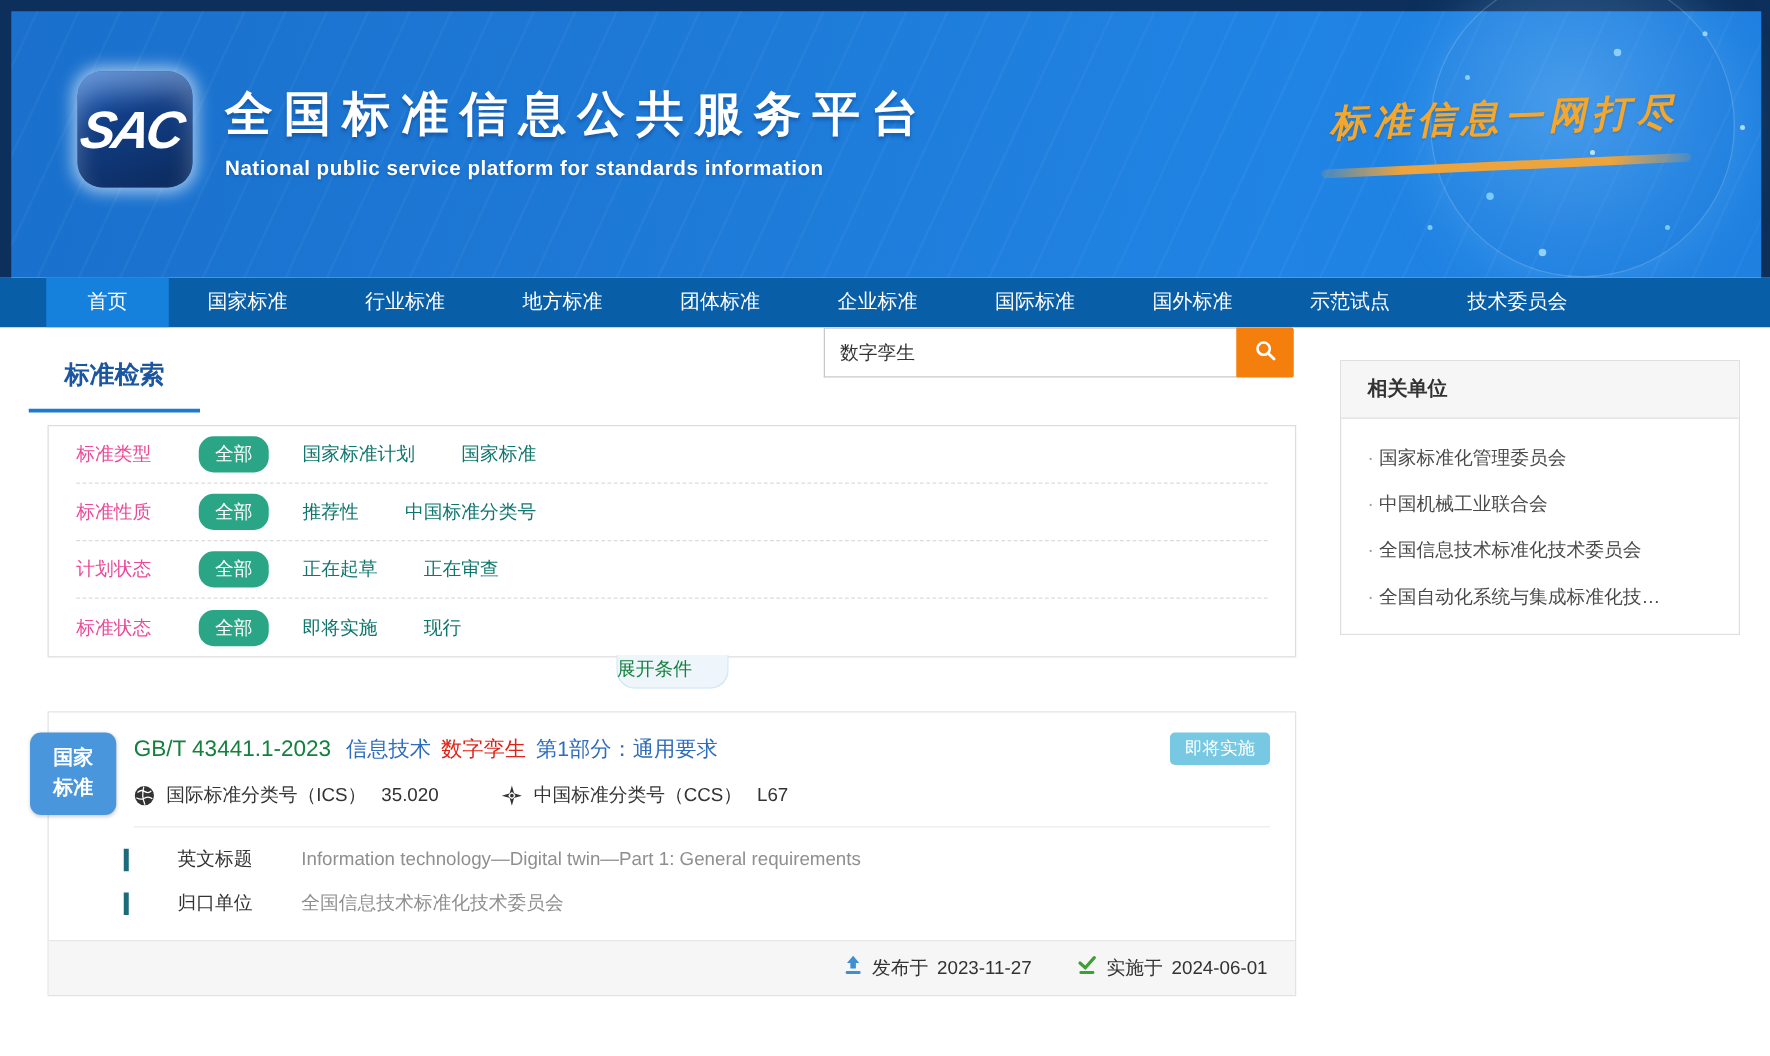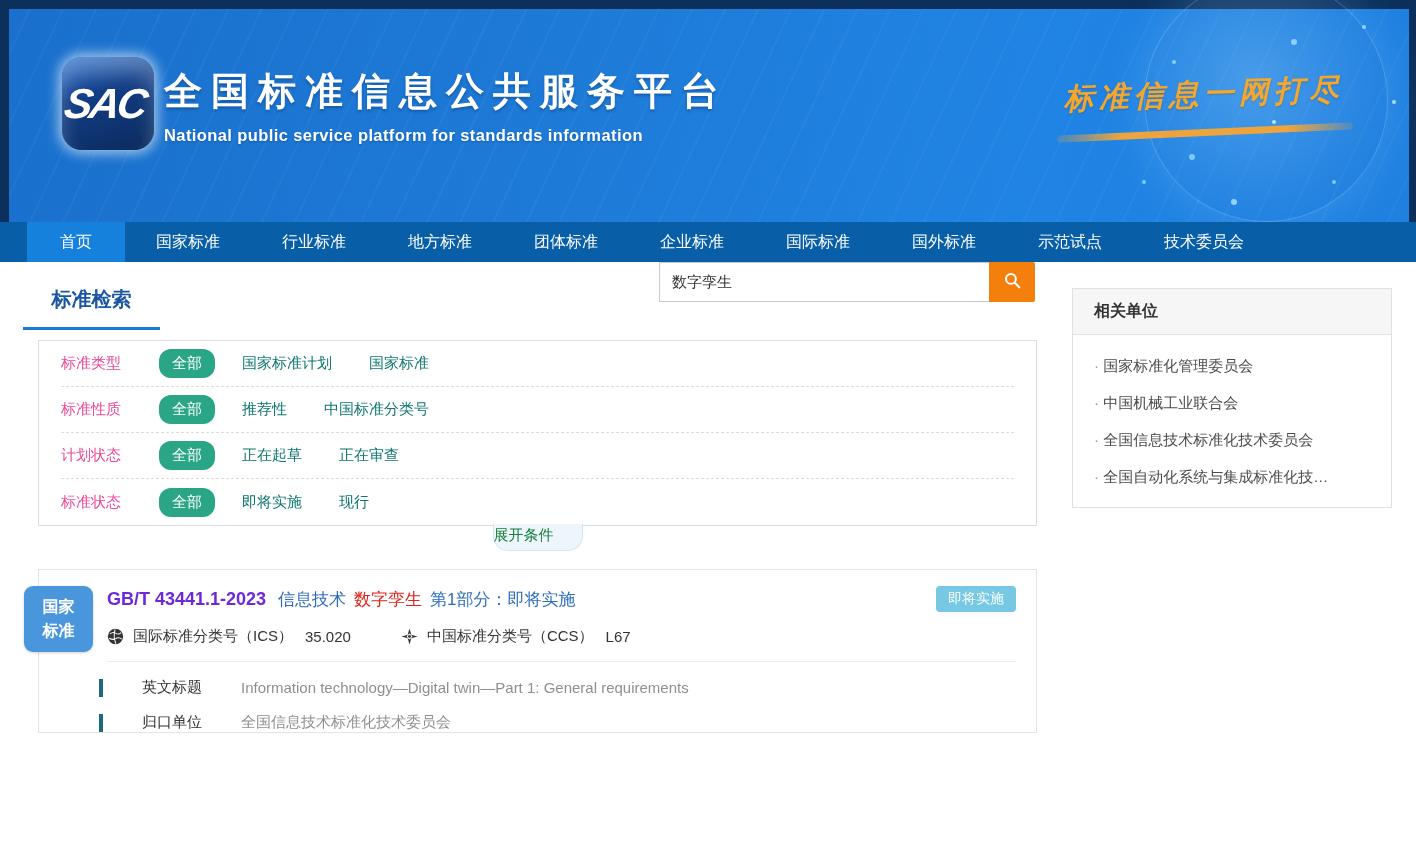--- a/index.html
+++ b/index.html
@@ -35,42 +35,42 @@
   .logo {
     position:absolute; left:62px; top:57px; width:92px; height:93px; border-radius:20px;
     background: linear-gradient(160deg,#2a6ecd 0%,#123e86 38%,#0b2a5c 100%);
     box-shadow: 0 0 12px 4px rgba(255,255,255,0.55), inset 0 16px 20px rgba(255,255,255,0.28);
     display:flex; align-items:center; justify-content:center; cursor:pointer;
   }
   .logo span {
     color:#fff; font-size:42px; font-weight:bold; font-style:italic;
     transform:skewX(-10deg); letter-spacing:-3px; padding-right:6px;
   }
-  .banner-titles { position:absolute; left:164px; top:66px; color:#fff; }
+  .banner-titles { position:absolute; left:180px; top:66px; color:#fff; }
   .cn-title {
     font-size:38px; font-weight:bold; letter-spacing:9px; white-space:nowrap;
     text-shadow:0 2px 3px rgba(10,50,110,0.45);
   }
   .en-subtitle {
     margin-top:9px; font-size:16.5px; font-weight:bold; letter-spacing:0.4px; white-space:nowrap;
     text-shadow:0 1px 2px rgba(10,50,110,0.4);
   }
   .slogan-wrap { position:absolute; right:62px; top:74px; width:300px; text-align:center; transform:rotate(-2deg); }
   .slogan {
     color:#f3a72f; font-size:30px; font-weight:bold; font-style:italic;
     letter-spacing:5px; white-space:nowrap; text-shadow:0 1px 2px rgba(90,50,0,0.25);
   }
   .slogan-underline {
     margin:14px auto 0; width:296px; height:7px; border-radius:4px; transform:rotate(-0.6deg);
     background:linear-gradient(90deg, rgba(237,164,60,0.15), #eda43c 22%, #eda43c 78%, rgba(237,164,60,0.15));
   }
 
   
   .nav { height:40px; background:#085ea7; }
-  .nav ul { list-style:none; display:flex; padding-left:27px; height:56px; }
+  .nav ul { list-style:none; display:flex; padding-left:37px; height:56px; }
   .nav li {
     height:40px; line-height:40px; padding:0 31px; color:#fff; font-size:16px;
     cursor:pointer; white-space:nowrap;
   }
   .nav li.active { background:#1681dd; padding:0 33px; }
 
   
   .main { position:relative; width:1416px; min-height:583px; background:#fff; }
   .left-col { margin-left:38px; width:999px; }
 
@@ -119,21 +119,21 @@
   
   .result-card { position:relative; margin-top:18px; border:1px solid #e3e3e3; background:#fff; }
   .type-badge {
     position:absolute; left:-15px; top:16px; width:69px; height:66px;
     background:#4a96dc; border-radius:9px; color:#fff; font-size:16px; font-weight:bold;
     display:flex; flex-direction:column; align-items:center; justify-content:center;
     line-height:24px; box-shadow:0 1px 3px rgba(0,0,0,0.18);text-align:center;
   }
   .card-title-row { display:flex; align-items:center; padding:16px 20px 0 68px; }
   .card-title-row a { text-decoration:none; cursor:pointer; white-space:nowrap; }
-  .std-code { font-size:18px; font-weight:bold; color:#6d28d9; margin-right:12px; }
+  .std-code { font-size:18px; font-weight:normal; color:#15803d; margin-right:12px; }
   .std-part { font-size:17px; color:#2e6cbd; margin-right:8px; }
   .std-hl { font-size:17px; color:#dd2418; margin-right:8px; }
   .status-badge {
     margin-left:auto; background:#76c8e3; color:#fff; font-size:14px;
     padding:4px 12px; border-radius:4px; white-space:nowrap;
   }
   .meta-row { display:flex; align-items:center; padding:15px 20px 0 68px; font-size:15px; color:#333; }
   .meta-row .icon { display:flex; margin-right:9px; }
   .meta-value { margin-left:12px; }
   .meta-gap { margin-left:50px; }
@@ -253,21 +253,21 @@
       <div class="result-card">
         <div class="type-badge">
           <span>国家</span>
           <span>标准</span>
         </div>
 
         <div class="card-title-row">
           <a class="std-code">GB/T 43441.1-2023</a>
           <a class="std-part">信息技术</a>
           <a class="std-hl">数字孪生</a>
-          <a class="std-part">第1部分：即将实施</a>
+          <a class="std-part">第1部分：通用要求</a>
           <span class="status-badge">即将实施</span>
         </div>
 
         <div class="meta-row">
           <span class="icon">
             <svg width="17" height="17" viewBox="0 0 20 20">
               <circle cx="10" cy="10" r="9" fill="#333"></circle>
               <path d="M3.5 7 q3.5 -3 6.5 -1 q4 2.5 6.5 -0.5 M2.5 12 q4.5 2.5 7.5 0.5 q4 -2.5 7.5 0.5 M9.5 1.5 q-2.5 8.5 1 17" stroke="#fff" stroke-width="1.2" fill="none"></path>
             </svg>
           </span>
@@ -294,20 +294,42 @@
               <span class="field-label">英文标题</span>
               <span class="field-value">Information technology—Digital twin—Part 1: General requirements</span>
             </div>
             <div class="field-row">
               <span class="field-bar"></span>
               <span class="field-label">归口单位</span>
               <span class="field-value">全国信息技术标准化技术委员会</span>
             </div>
           </div>
 
+        <div class="card-footer">
+          <div class="date-group">
+            <span class="icon">
+              <svg width="17" height="17" viewBox="0 0 20 20">
+                <path d="M10 0.8 L15.8 7.6 H12.6 V12.6 H7.4 V7.6 H4.2 Z" fill="#3e8ed6"></path>
+                <rect x="3" y="15" width="14" height="2.8" rx="1.2" fill="#3e8ed6"></rect>
+              </svg>
+            </span>
+            <span>发布于</span>
+            <span>2023-11-27</span>
+          </div>
+          <div class="date-group">
+            <span class="icon">
+              <svg width="17" height="17" viewBox="0 0 20 20">
+                <path d="M3.5 7.5 L8.5 12 L17 2.5" stroke="#3f9e37" stroke-width="3" fill="none" stroke-linecap="round"></path>
+                <rect x="3" y="15" width="14" height="2.8" rx="1.2" fill="#3f9e37"></rect>
+              </svg>
+            </span>
+            <span>实施于</span>
+            <span>2024-06-01</span>
+          </div>
+        </div>
       </div>
     </div>
 
     <aside class="sidebar">
       <div class="sidebar-header">相关单位</div>
       <ul id="sidebar-list">
           <li>国家标准化管理委员会</li>
           <li>中国机械工业联合会</li>
           <li>全国信息技术标准化技术委员会</li>
           <li>全国自动化系统与集成标准化技…</li>

